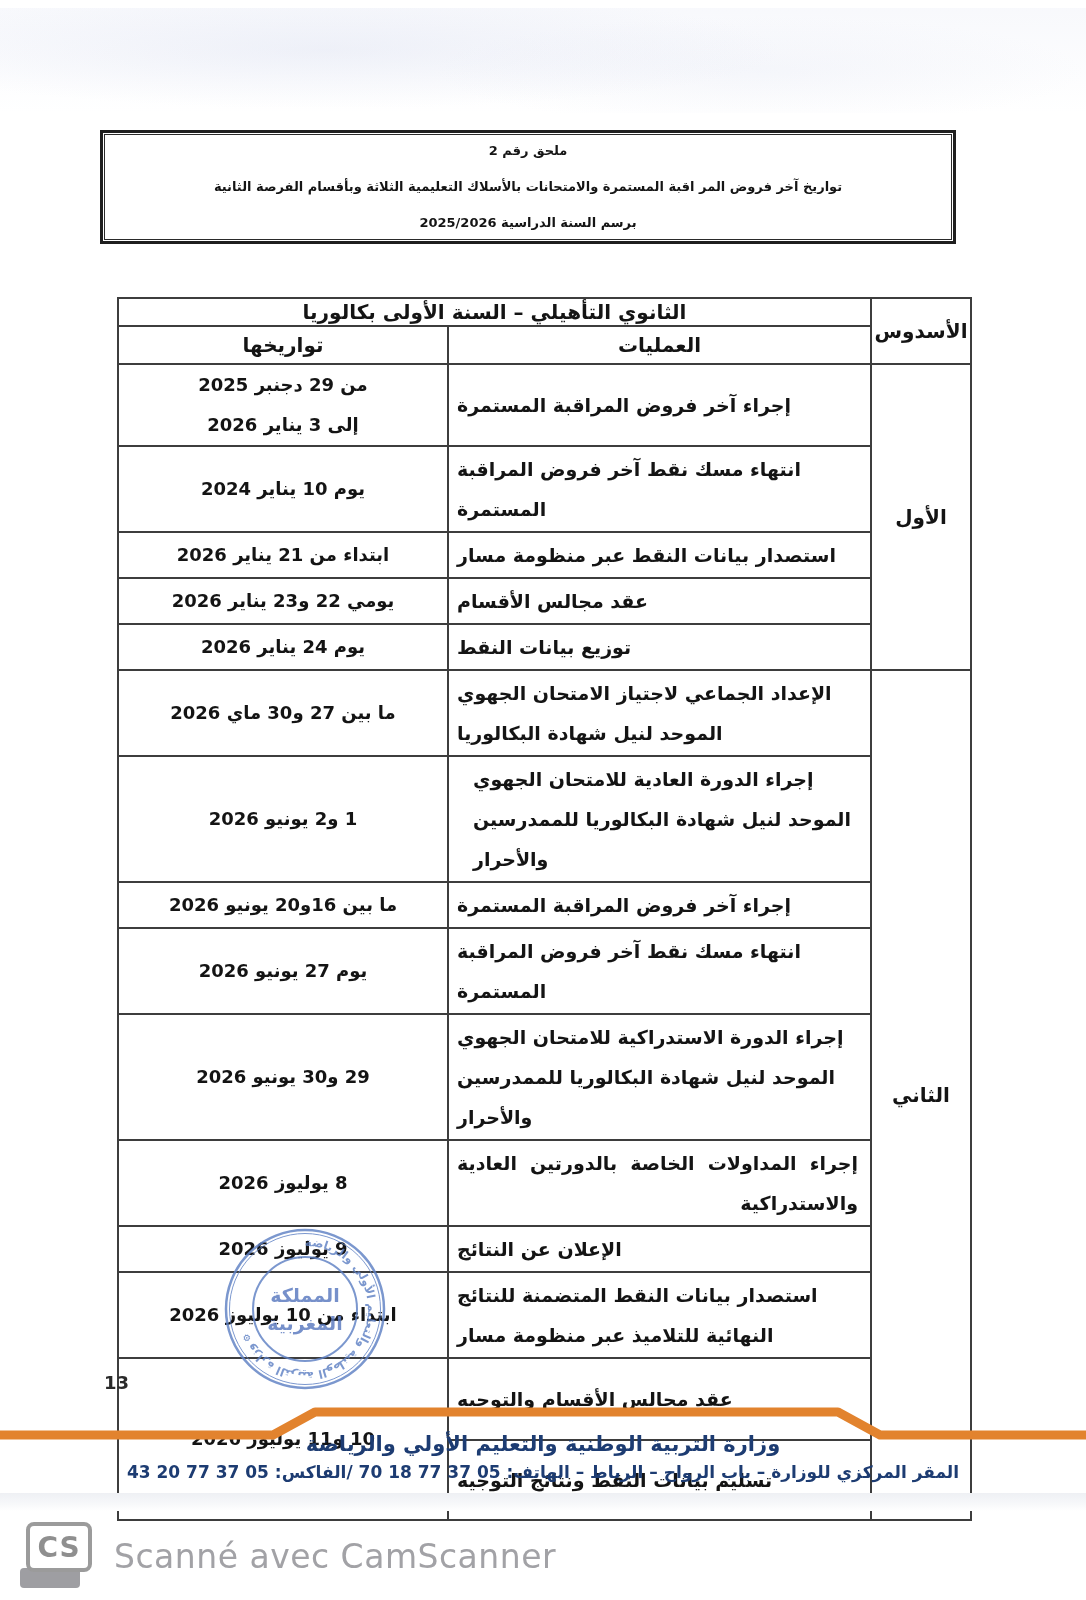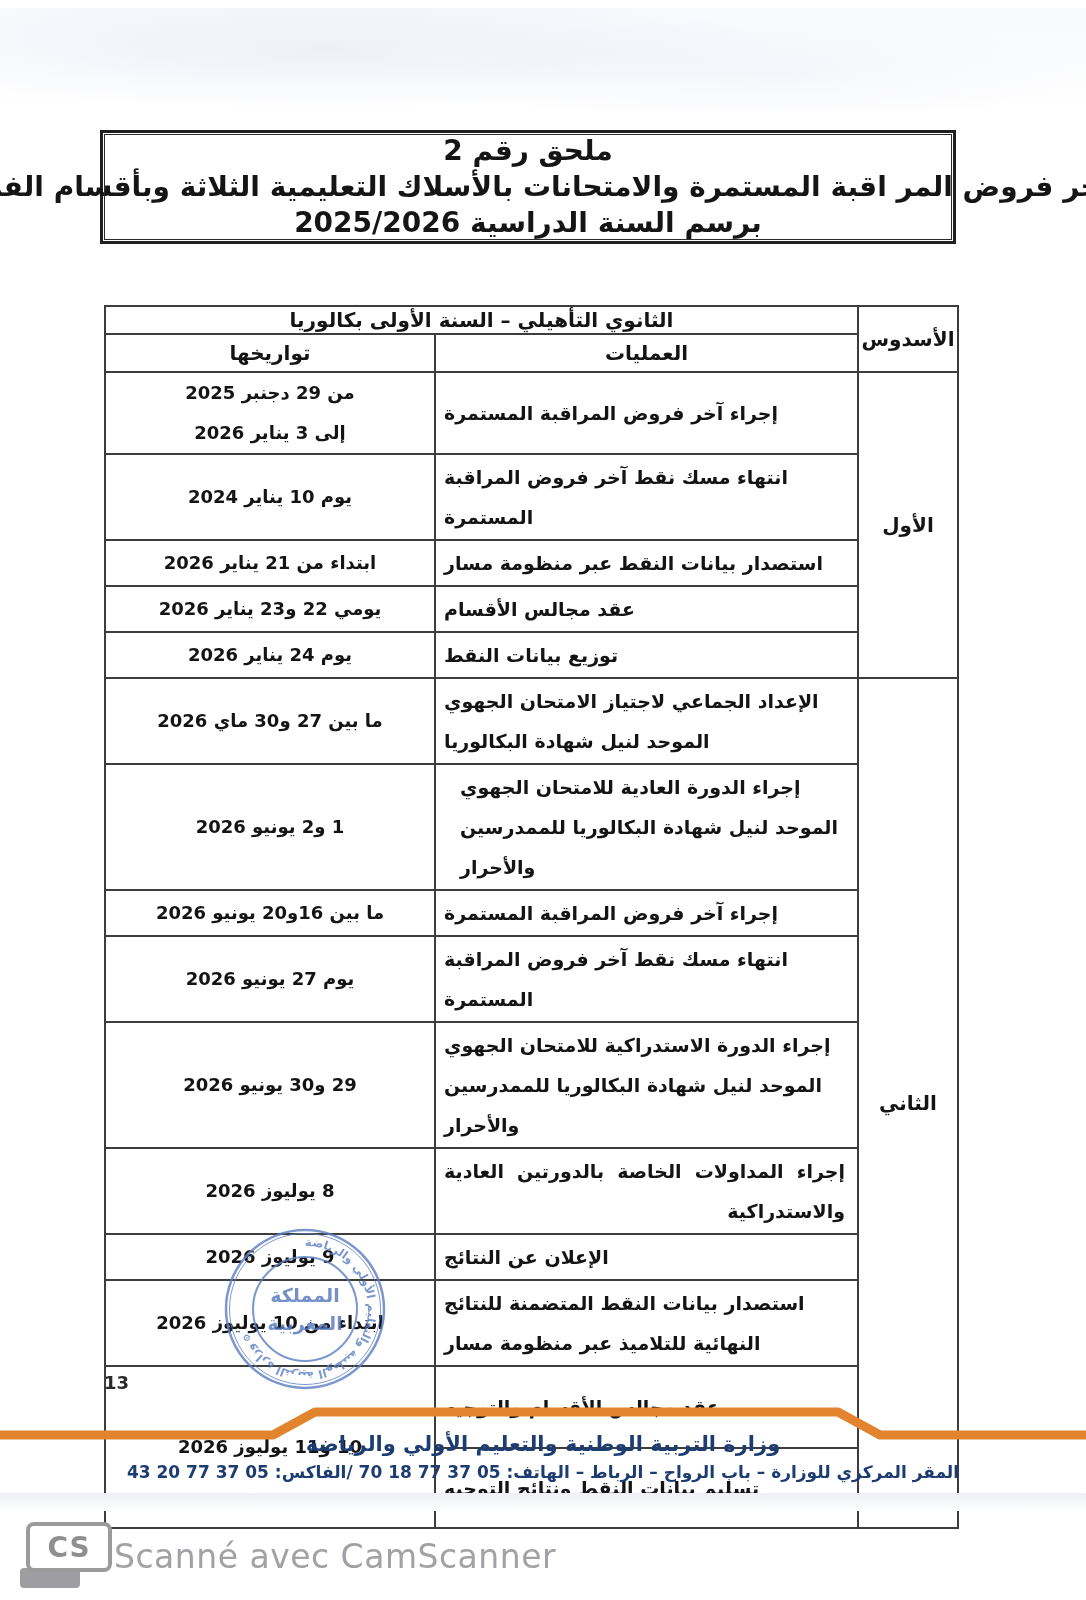--- a/index.html
+++ b/index.html
@@ -23,24 +23,24 @@
   .title-box{
     position:absolute;left:100px;top:130px;width:856px;height:114px;
     border:3px solid #1f1f1f;box-sizing:border-box;
     display:flex;flex-direction:column;justify-content:center;align-items:center;
     text-align:center;color:#151515;font-weight:bold;
     direction:rtl;
   }
   .title-box::before{
     content:"";position:absolute;inset:1px;border:1px solid #2a2a2a;pointer-events:none;
   }
-  .title-line{font-size:28px;line-height:36px;white-space:nowrap;}
-
-  
-  .tbl-wrap{position:absolute;left:104px;top:297px;direction:rtl;margin-top:8px;}
+  .title-line{font-size:13px;line-height:36px;white-space:nowrap;}
+
+  
+  .tbl-wrap{position:absolute;left:117px;top:297px;direction:rtl;}
   table.main{
     border-collapse:collapse;table-layout:fixed;width:853px;
     color:#141414;font-weight:bold;
   }
   table.main td, table.main th{
     border:2px solid #3d3d3d;box-sizing:border-box;vertical-align:middle;
     background:transparent;
   }
   col.c-sem{width:100px;} col.c-op{width:423px;} col.c-date{width:330px;}
   th.group-h{font-size:20px;height:24px;text-align:center;font-weight:bold;}
@@ -74,21 +74,21 @@
   }
   .page-edge{
     position:absolute;left:0;top:1493px;width:1086px;height:18px;
     background:linear-gradient(180deg,#eef0f4,#f7f8fa 60%,#ffffff);
   }
 
   
   .cs-row{position:absolute;left:20px;top:1522px;display:flex;align-items:center;gap:16px;}
   .cs-logo{position:relative;width:78px;height:68px;}
   .cs-box{
-    position:absolute;left:6px;top:0;width:86px;height:50px;
+    position:absolute;left:6px;top:0;width:66px;height:50px;
     border:4px solid #9b9b9b;border-radius:8px;box-sizing:border-box;
     display:flex;align-items:center;justify-content:center;
     color:#8f8f8f;font-size:28px;font-weight:bold;letter-spacing:1px;
     background:#fff;
   }
   .cs-flap{
     position:absolute;left:0px;top:46px;width:60px;height:20px;border-radius:4px;
     background:#9e9ea2;
   }
   .cs-text{color:#a2a2a6;font-size:33px;letter-spacing:.5px;}

